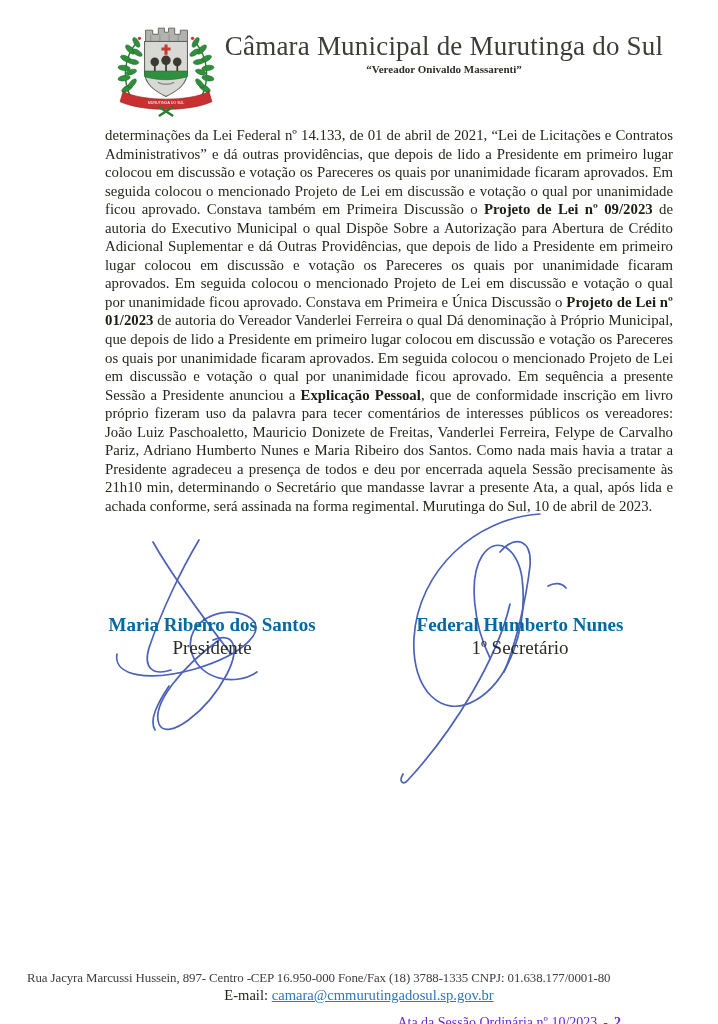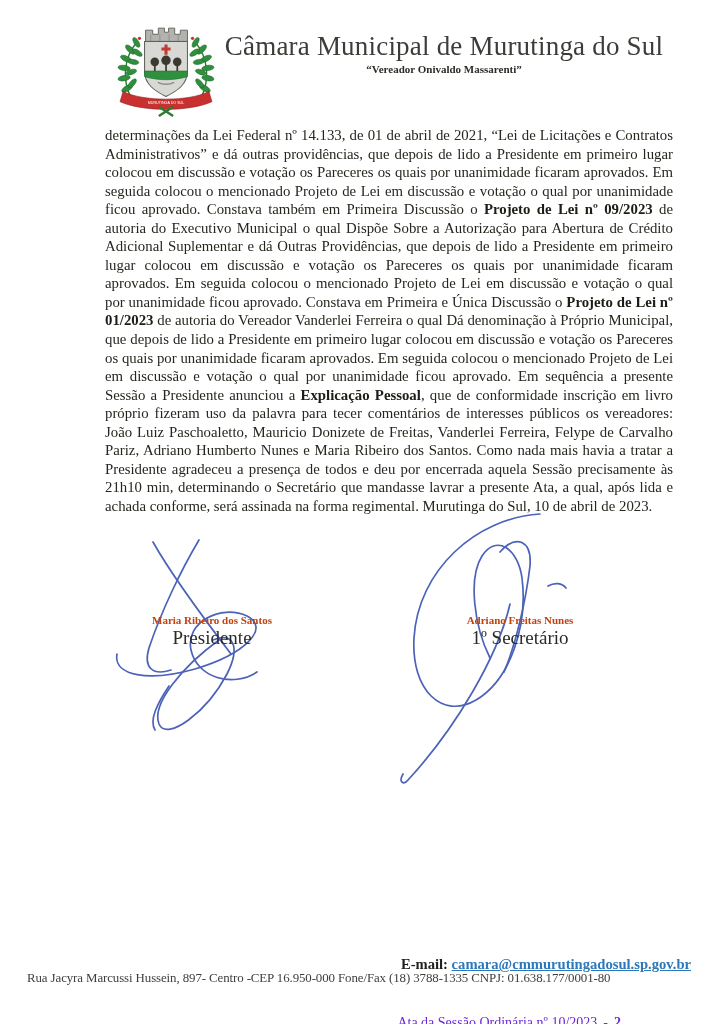--- a/index.html
+++ b/index.html
@@ -22,34 +22,34 @@
     position:absolute; left:78px; top:110px; width:568px;
     font-size:14.8px; line-height:18.55px; text-align:justify;
     color:#26261f;
   }
   .body-text b { color:#1d1d17; }
 
   
   .sig-block { position:absolute; width:210px; text-align:center; }
   .sig-block.left { left:80px; top:598px; }
   .sig-block.right { left:388px; top:598px; }
-  .sig-name { font-weight:bold; font-size:11px; color:#c2410c; }
+  .sig-name { font-weight:bold; font-size:19px; color:#0369a1; }
   .sig-role { font-size:19px; color:#2b2b26; margin-top:1px; }
   .sig-stroke { position:absolute; pointer-events:none; }
   .sig-stroke.left { left:82px; top:520px; width:190px; height:210px; }
   .sig-stroke.right { left:345px; top:492px; width:235px; height:290px; }
 
   
   .footer-address {
     position:absolute; left:0; right:0; top:955px; text-align:left;
     font-size:12.9px; color:#404040; letter-spacing:-0.1px;
   }
   .footer-email {
-    position:absolute; left:0; right:0; top:940px; text-align:right;
-    font-size:14.6px; color:#1f1f1b;font-weight:bold;
+    position:absolute; left:0; right:0; top:971px; text-align:center;
+    font-size:14.6px; color:#1f1f1b;
   }
   .footer-email .link { text-decoration:underline; cursor:pointer; }
   .footer-page {
     position:absolute; right:70px; top:999px;
     font-size:14px; color:#6d28d9;
   }
   .footer-page .num { font-weight:bold; margin-left:6px; }
   .footer-page .sep { margin-left:6px; }
 </style>
 </head>
@@ -138,21 +138,21 @@
 
   <svg class="sig-stroke right" viewBox="0 0 235 290" aria-hidden="true">
     <g fill="none" stroke="#3c55b2" stroke-width="1.7" stroke-linecap="round" opacity="0.92">
       <path d="M168,6 C104,10 46,62 42,130 C39,182 70,212 104,192 C138,172 156,118 150,70 C146,40 124,26 110,48 C96,70 102,118 118,150"></path>
       <path d="M128,44 C144,26 160,32 158,58 C154,92 144,136 132,164"></path>
       <path d="M138,96 C126,148 84,220 36,272 C32,277 26,275 31,266"></path>
       <path d="M176,78 C183,74 190,75 194,80"></path>
     </g>
   </svg>
   <div class="sig-block right">
-    <div class="sig-name">Adriano Freitas Nunes</div>
+    <div class="sig-name">Federal Humberto Nunes</div>
     <div class="sig-role">1º Secretário</div>
   </div>
 
   <div class="footer-address">Rua Jacyra Marcussi Hussein, 897- Centro -CEP 16.950-000 Fone/Fax (18) 3788-1335 CNPJ: 01.638.177/0001-80</div>
   <div class="footer-email">
     <span>E-mail: </span><span class="link" style="color:#2d77bb">camara@cmmurutingadosul.sp.gov.br</span>
   </div>
   <div class="footer-page">
     <span>Ata da Sessão Ordinária nº 10/2023</span><span class="sep">-</span><span class="num">2</span>
   </div>

